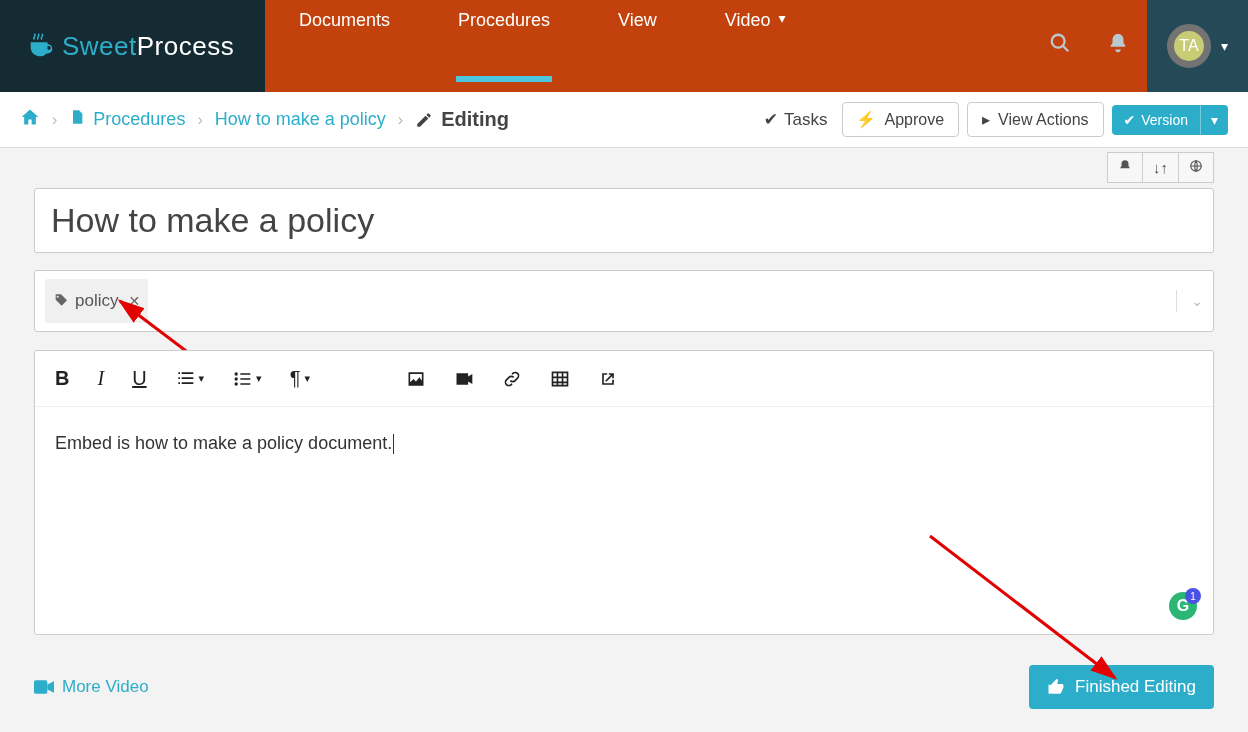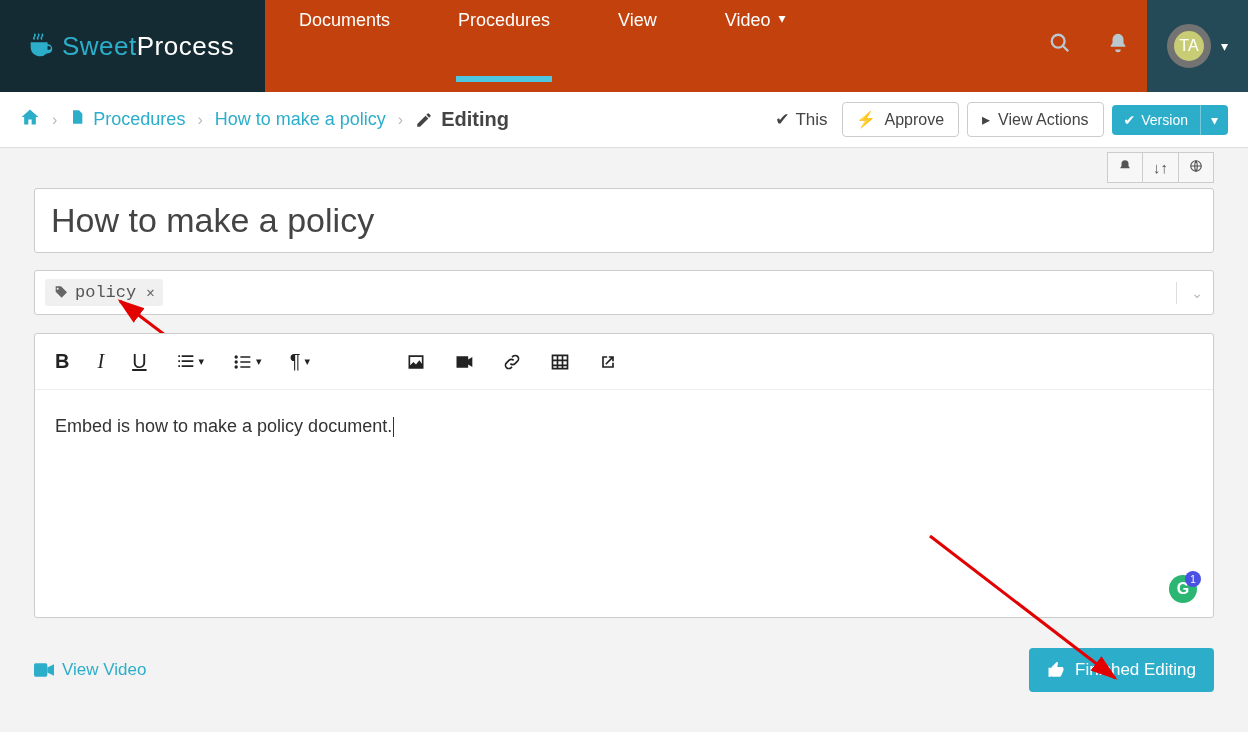--- a/index.html
+++ b/index.html
@@ -37,21 +37,21 @@
 
 
 .page { padding:0 34px 20px; position:relative; }
 .right-toolbar { position:absolute; right:34px; top:4px; display:flex; }
 .rt-btn { border:1px solid #ccc; background:#f7f7f7; color:#555; padding:6px 10px; font-size:15px; cursor:pointer; }
 .rt-btn + .rt-btn { border-left:none; }
 
 .title-field { width:100%; margin-top:40px; background:#fff; border:1px solid #ccc; border-radius:3px; padding:12px 16px; font-size:34px; color:#444; font-weight:400; resize:none; font-family:inherit; }
 
 .tags-box { margin-top:14px; width:100%; background:#fff; border:1px solid #ccc; border-radius:3px; padding:8px 10px; display:flex; align-items:center; position:relative; }
-.tag { background:#f0f0f0; border-radius:3px; padding:4px 8px; display:flex; align-items:center; gap:6px; color:#555; font-size:17px;font-family:Liberation Mono, monospace; }
+.tag { background:#f0f0f0; border-radius:3px; padding:12px 8px; display:flex; align-items:center; gap:6px; color:#555; font-size:17px; }
 .tag svg { width:16px; height:16px; fill:#666; }
 .tag .x { color:#666; font-size:14px; cursor:pointer; margin-left:4px; }
 .tags-box .dropdown-chev { margin-left:auto; color:#bbb; border-left:1px solid #ddd; padding-left:14px; height:22px; display:flex; align-items:center; cursor:pointer; }
 
 .editor { background:#fff; border:1px solid #ccc; border-radius:3px; margin-top:18px; padding:0 0 0 0; position:relative; }
 .editor-toolbar { display:flex; align-items:center; gap:28px; padding:16px 20px; border-bottom:1px solid #eee; }
 .tb-group { display:flex; align-items:center; gap:28px; }
 .tb-btn { color:#222; font-size:20px; cursor:pointer; display:flex; align-items:center; }
 .tb-btn svg { width:20px; height:20px; fill:#222; }
 .tb-btn .mini-chev { font-size:11px; margin-left:4px; color:#222; }
@@ -130,21 +130,21 @@
   <a class="crumb">How to make a policy</a>
   <span class="sep">›</span>
   <span class="editing">
     <svg class="pencil" viewBox="0 0 24 24">
         <path d="M3 17.25V21h3.75L17.81 9.94l-3.75-3.75L3 17.25zM20.71 7.04a1 1 0 0 0 0-1.41l-2.34-2.34a1 1 0 0 0-1.41 0l-1.83 1.83 3.75 3.75 1.83-1.83z"></path>
       </svg>
     <span>Editing</span>
   </span>
 
   <div class="subbar-right">
-    <span class="saved">✔ <span>This</span></span>
+    <span class="saved">✔ <span>Tasks</span></span>
     <button class="btn">
         <span class="bolt">⚡</span>
         <span>Approve</span>
       </button>
     <button class="btn">
         <span>▸</span>
         <span>View Actions</span>
       </button>
     <div class="btn-approve" style="border-radius:4px;overflow:hidden">
       <div class="main">
@@ -265,21 +265,21 @@
       </defs>
     <line x1="10" y1="8" x2="195" y2="150" stroke="#e30000" stroke-width="3" marker-end="url(#ah2)"></line>
   </svg>
 
   <div class="bottom-row">
     <div class="embed-video">
       <svg viewBox="0 0 24 16">
           <rect x="0" y="0" width="16" height="16" rx="2"></rect>
           <path d="M16 5l8-4v14l-8-4z"></path>
         </svg>
-      <span>View Video</span>
+      <span>More Video</span>
     </div>
     <button class="finished-btn">
       <svg viewBox="0 0 24 24">
           <path d="M2 21h4V9H2v12zm20-11c0-1.1-.9-2-2-2h-6.31l.95-4.57.03-.32c0-.41-.17-.79-.44-1.06L13.17 1 6.59 7.59C6.22 7.95 6 8.45 6 9v10c0 1.1.9 2 2 2h9c.83 0 1.54-.5 1.84-1.22l3.02-7.05c.09-.23.14-.47.14-.73v-2z"></path>
         </svg>
       <span>Finished Editing</span>
     </button>
   </div>
 
 </div>

